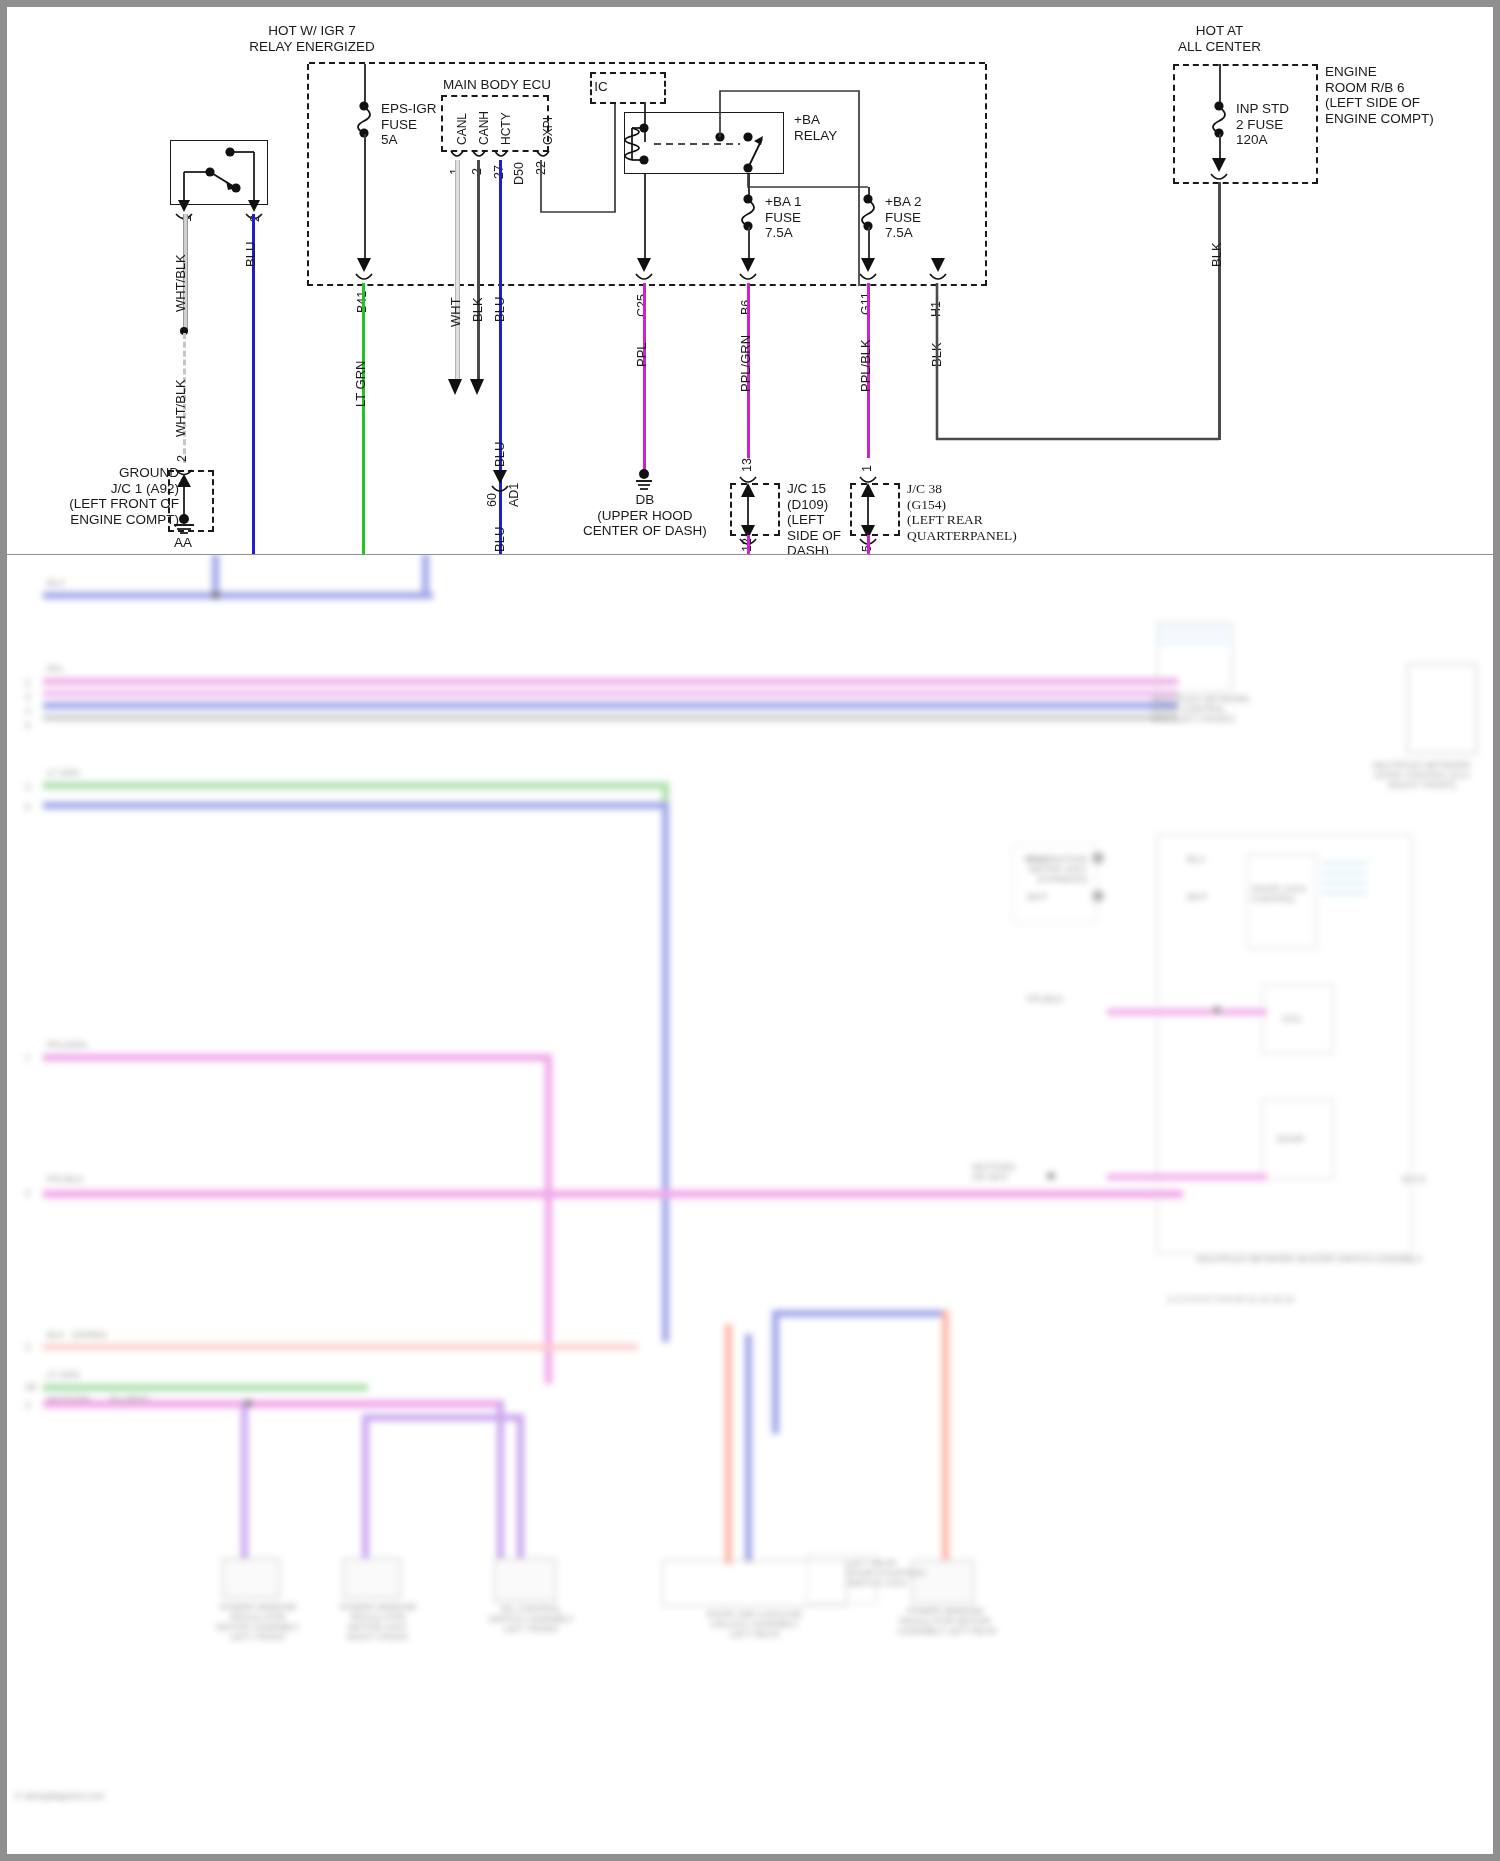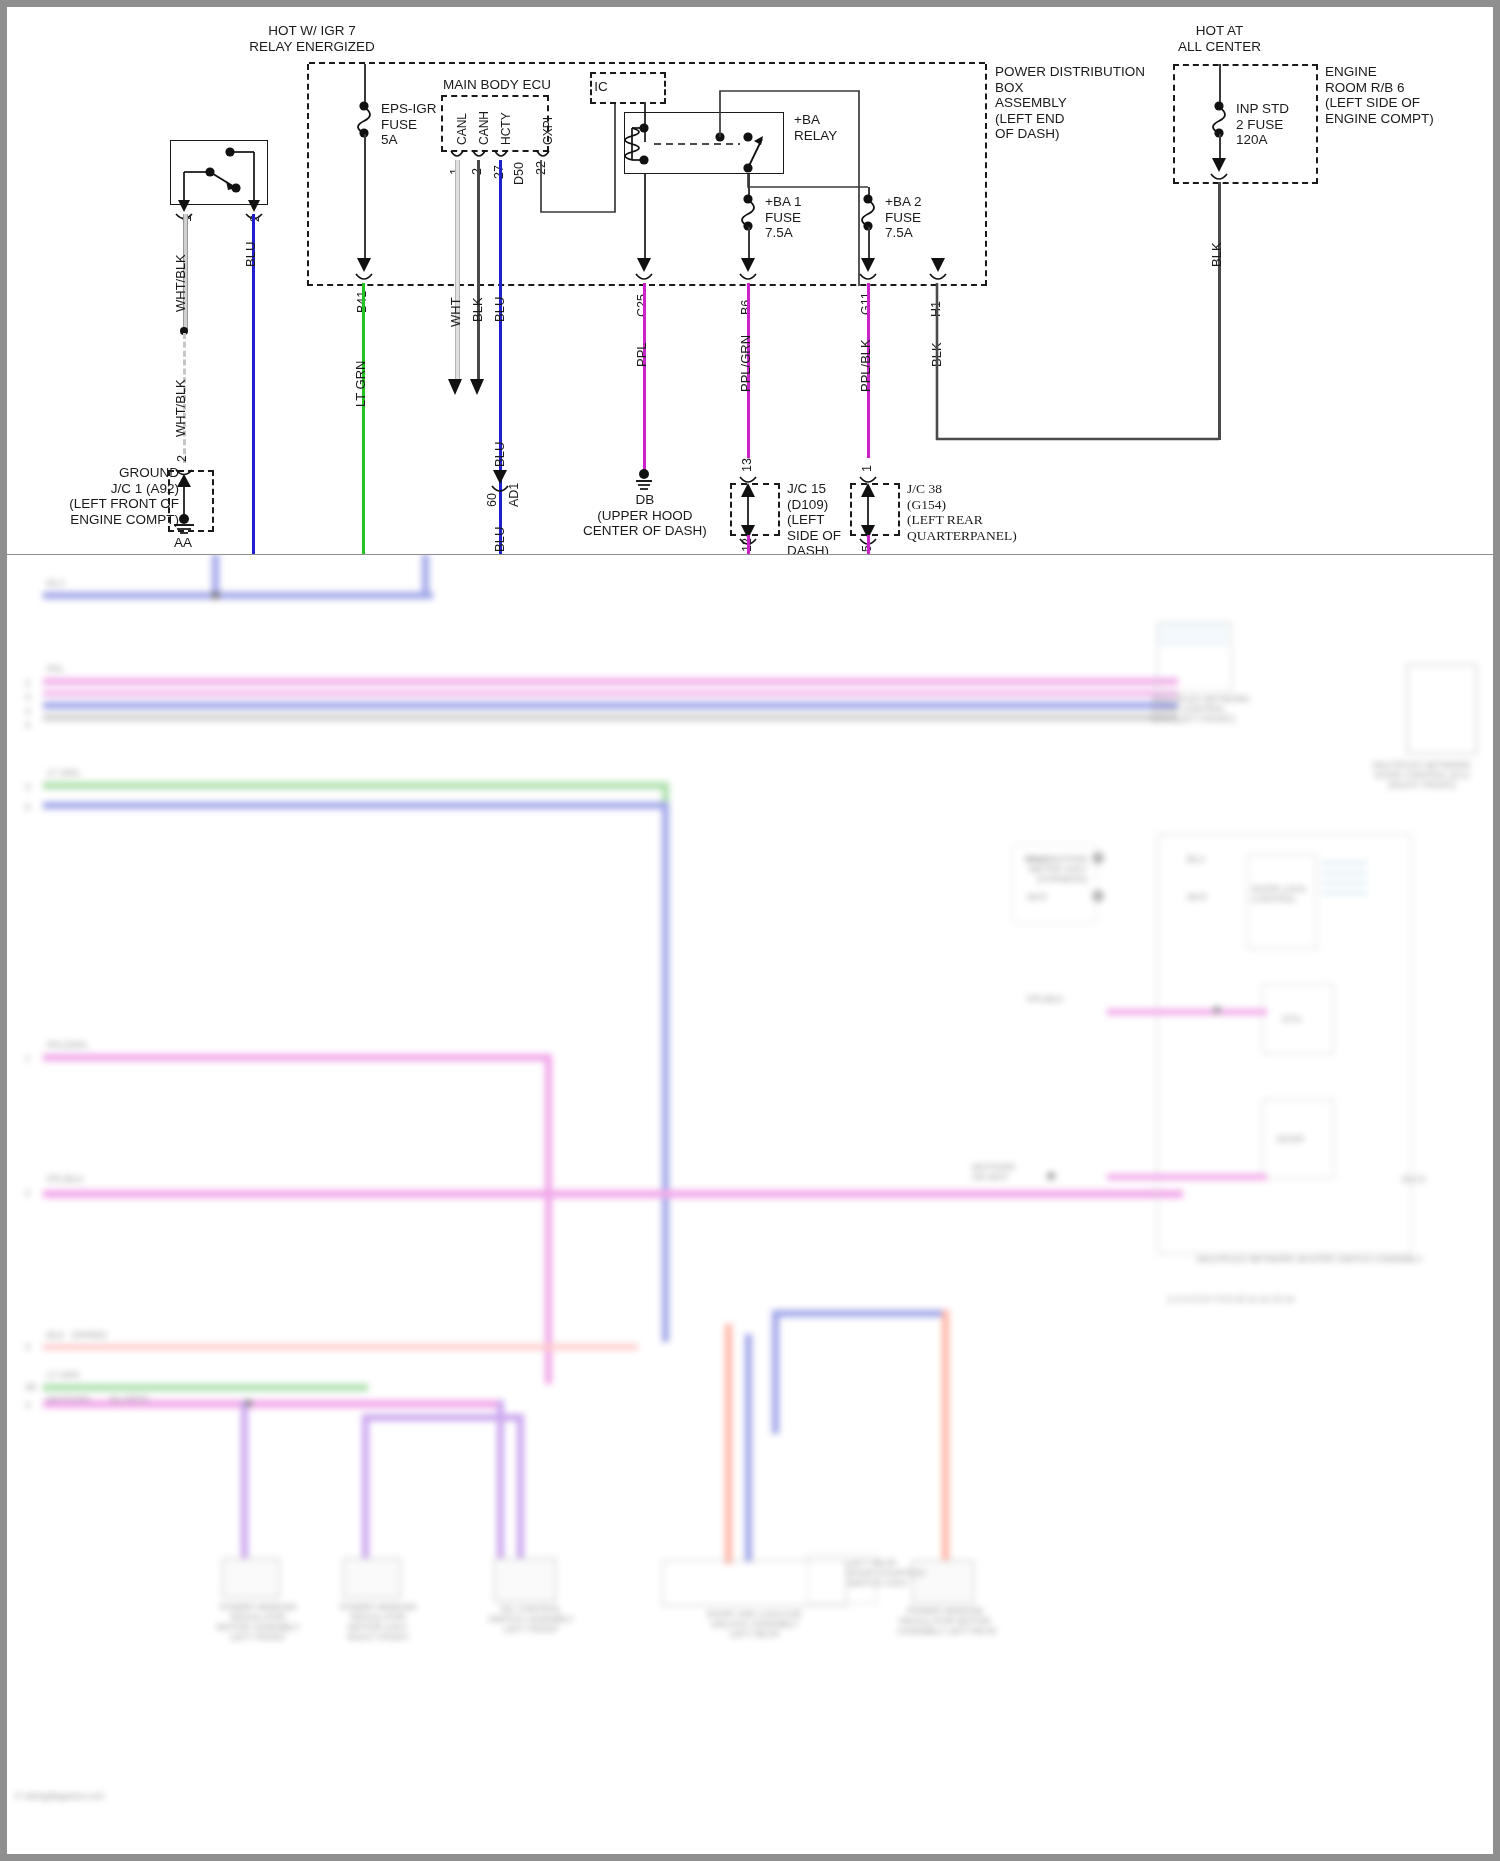--- a/index.html
+++ b/index.html
@@ -239,25 +239,20 @@
     <div class="txt c" style="left:152px;top:528px;width:48px;">AA</div>
 
     <div class="txt c" style="left:225px;top:16px;width:160px;">HOT W/ IGR 7
 RELAY ENERGIZED</div>
 
     <div class="dashbox" style="left:300px;top:57px;width:680px;height:222px;border-width:2px;"></div>
 
     <div style="position:absolute;left:302px;top:55px;width:676px;height:4px;background:#fff;"></div>
     <div style="position:absolute;left:302px;top:55px;width:676px;height:3px;border-top:2px dashed #1a1a1a;"></div>
 
-    <div class="txt" style="left:988px;top:57px;width:200px;">POWER DISTRIBUTION
-BOX
-ASSEMBLY
-(LEFT END
-OF DASH)</div>
 
     <div class="vline" style="left:357px;top:57px;height:41px;"></div>
     <svg style="left:345px;top:95px;width:26px;height:36px;">
       <circle cx="12" cy="4" r="4.6" fill="#111"></circle>
       <path d="M12 5 q12 8 0 14 q-12 6 0 12" stroke="#111" stroke-width="1.8" fill="none"></path>
       <circle cx="12" cy="31" r="4.6" fill="#111"></circle>
     </svg>
     <div class="txt" style="left:374px;top:94px;width:90px;">EPS-IGR
 FUSE
 5A</div>

